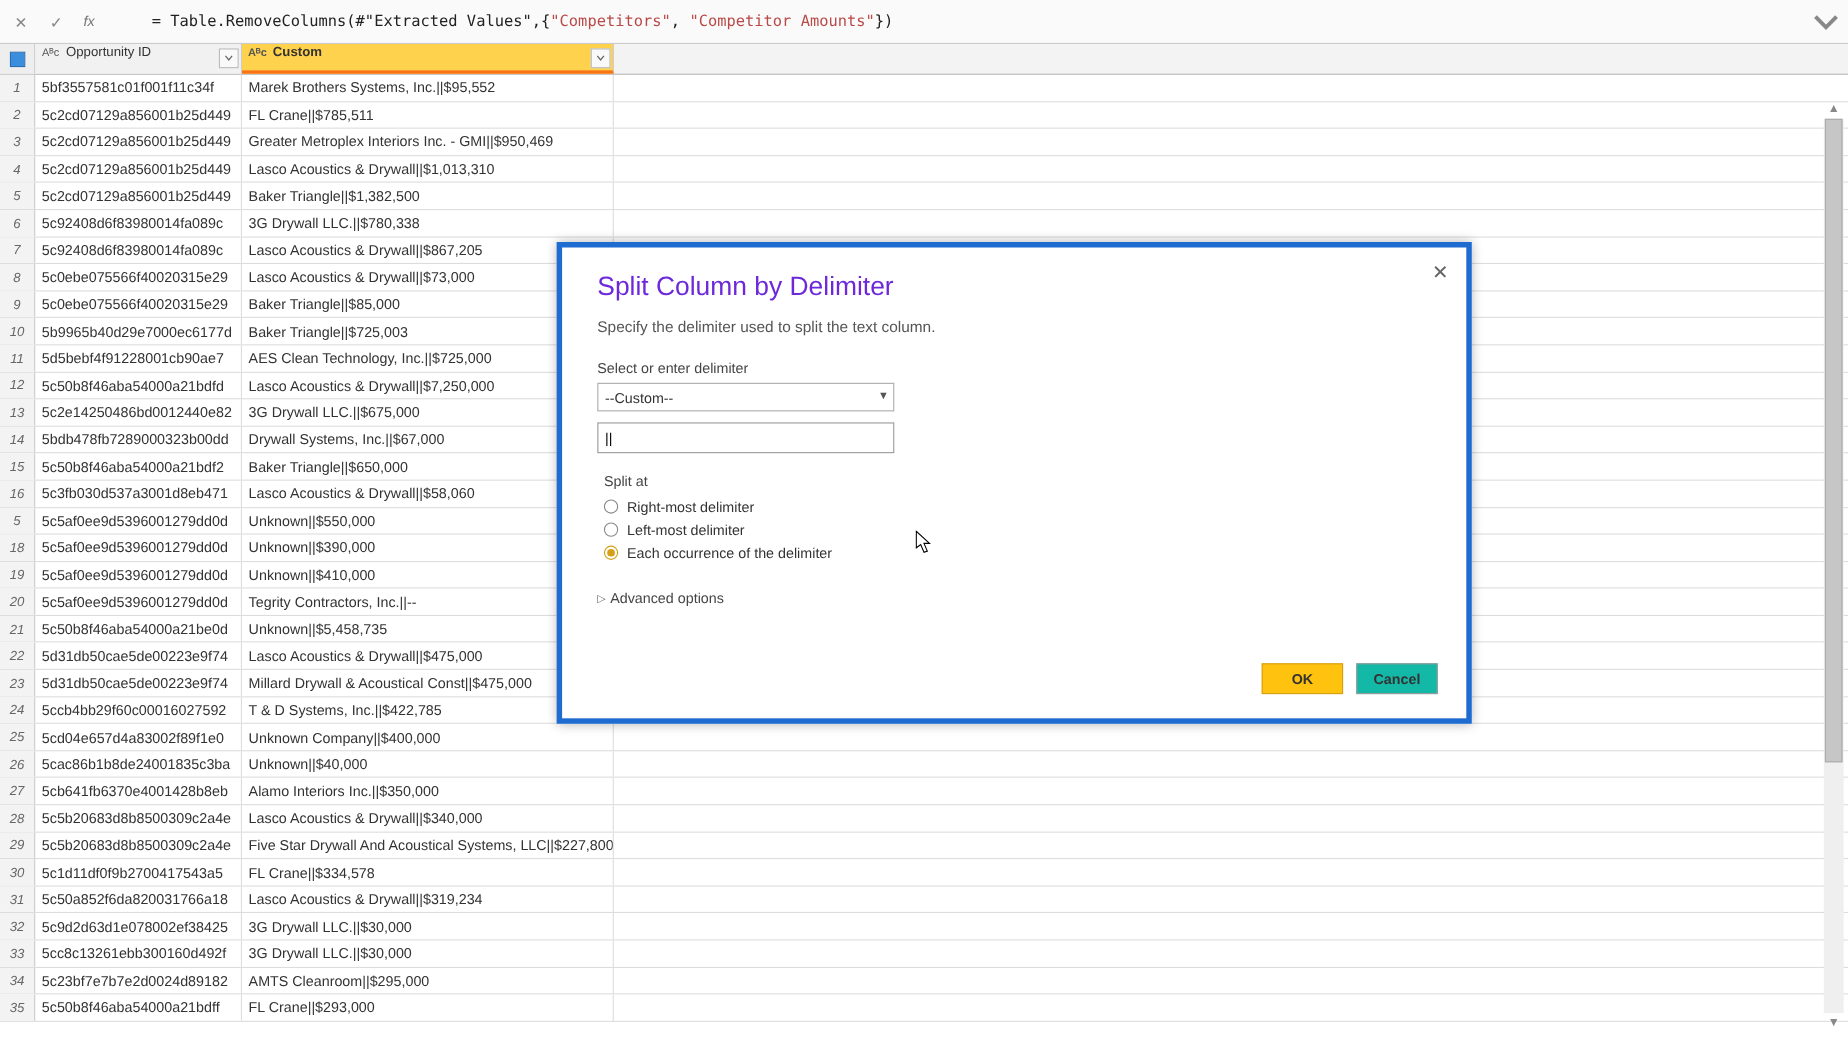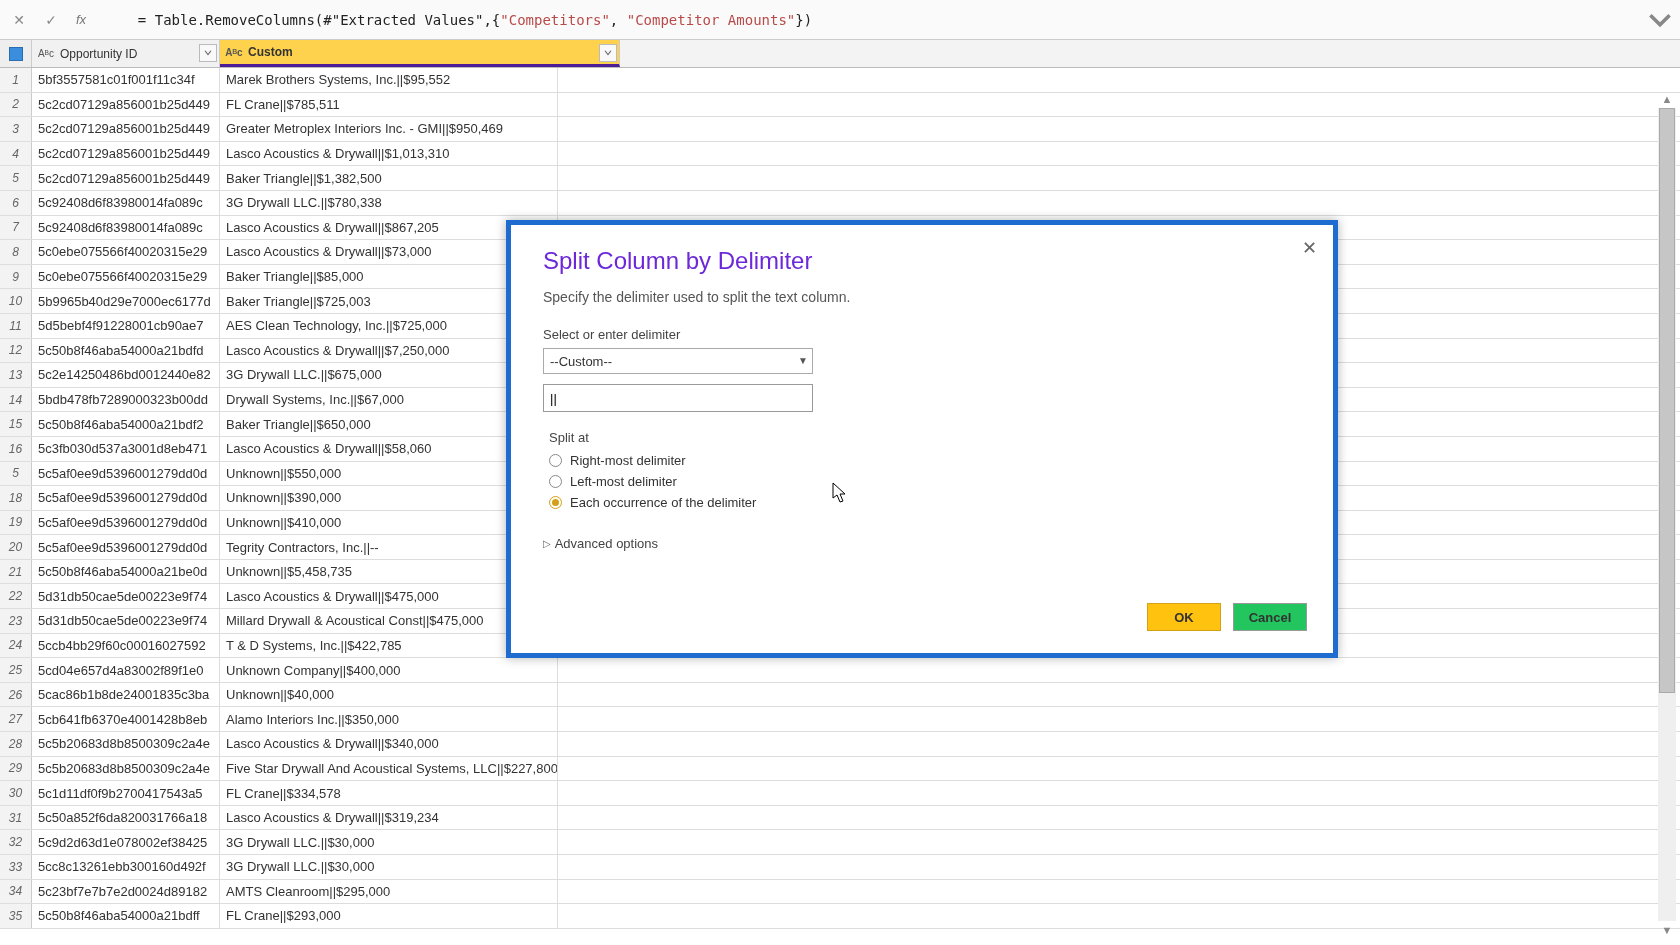--- a/index.html
+++ b/index.html
@@ -60,31 +60,30 @@
     display: flex; align-items: center; justify-content: center;
   }
   .table-icon {
     width: 14px; height: 14px;
     background: linear-gradient(#3b8dde,#3b8dde);
     border: 1px solid #2a6db0;
     position: relative;
   }
   .col-head {
     display: flex;
-    align-items: center;
     height: 100%;
     border-right: 1px solid #ccc;
     padding: 0 6px;
     position: relative;
   }
   .col-head.opportunity { width: 188px; background: #f1f1f1; }
   .col-head.custom {
-    width: 400px;
+    width: 338px;
     background: #ffd24d;
-    border-bottom: 3px solid #4c1d95;
+    border-bottom: 3px solid #f97316;
     font-weight: 600;
   }
   .type-icon {
     width: 16px; height: 16px;
     margin-right: 6px;
     display: inline-flex; align-items: center; justify-content: center;
     font-size: 10px;
     color: #555;
   }
   .type-icon.abc::before { content: "Aᴮc"; font-size: 10px; }
@@ -262,21 +261,21 @@
     gap: 12px;
     font-weight: bold;
   }
   .btn {
     min-width: 74px;
     height: 28px;
     border: 1px solid #999;
     font-size: 13px;
     display: flex; align-items: center; justify-content: center;
     cursor: pointer;
-    background: #22c55e;
+    background: #14b8a6;
   }
   .btn.primary {
     background: #ffc20e;
     border-color: #d4a017;
   }
 
   
   .cursor {
     position: absolute;
     left: 832px;

